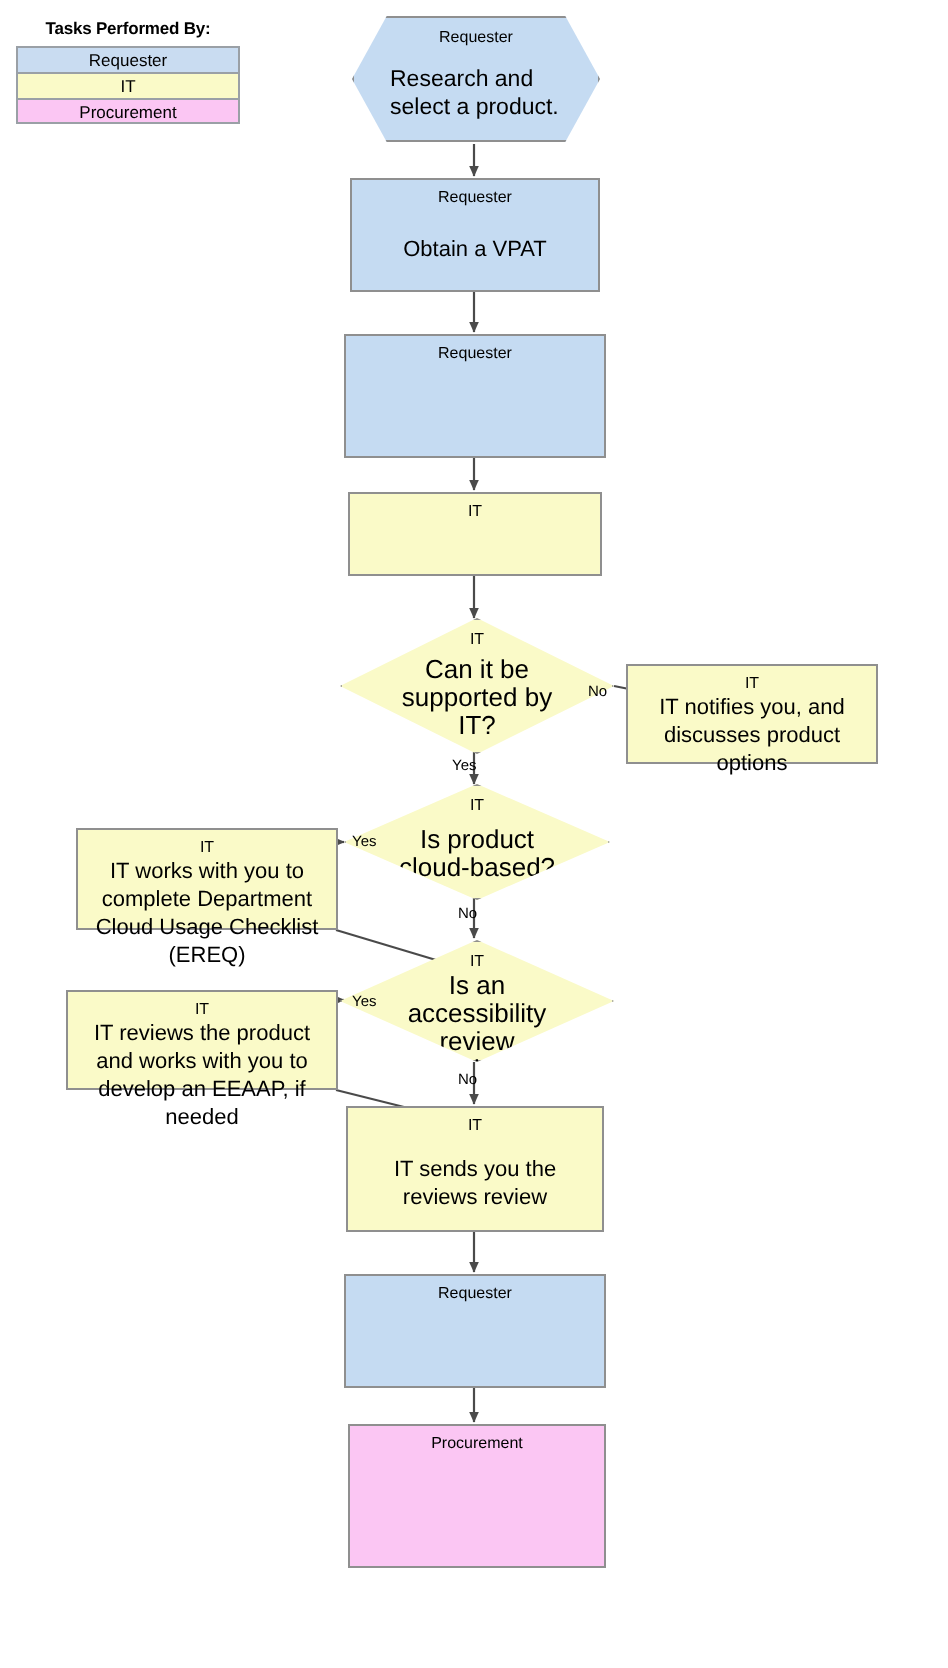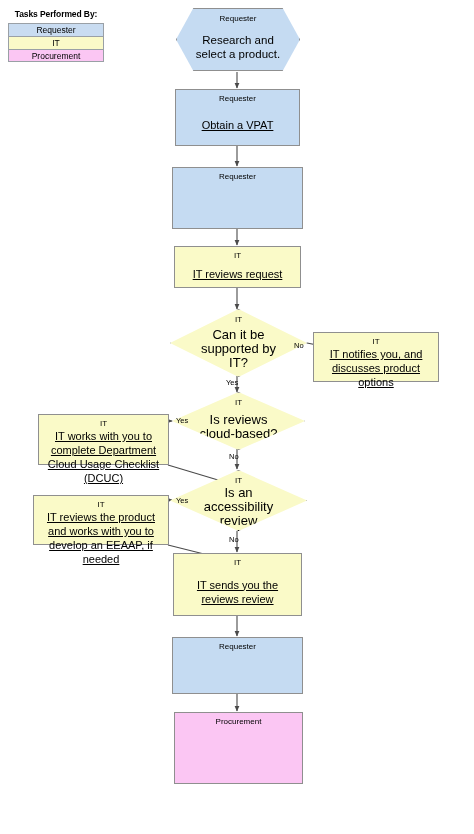--- a/index.html
+++ b/index.html
@@ -27,21 +27,21 @@
     width: 474px;
     height: 834px;
     pointer-events: none;
   }
 
   
   .legend {
     position: absolute;
     left: 8px;
     top: 8px;
-    width: 96px;
+    width: 112px;
   }
   .legend-title {
     font-size: 8.5px;
     font-weight: bold;
     color: #000;
     text-align: center;
     line-height: 12px;
     margin-bottom: 3px;
     letter-spacing: -0.1px;
   }
@@ -77,21 +77,20 @@
     color: #000;
   }
   .node .body {
     flex: 1;
     display: flex;
     align-items: center;
     justify-content: center;
     padding: 0 4px;
     font-size: 11px;
     line-height: 14px;
-    text-decoration: underline;
   }
   .node .body .sub {
     display: block;
     font-size: 8.5px;
     line-height: 11px;
   }
   .blue { background: #c5dbf2; }
   .yellow { background: #fafac8; }
   .pink { background: #fbc6f3; }
 
@@ -112,21 +111,21 @@
     margin-top: 4px;
   }
   .hex .body {
     flex: 1;
     display: flex;
     align-items: center;
     justify-content: center;
     font-size: 11.5px;
     line-height: 14px;
     padding: 0 18px;
-    text-align: center;
+    text-align: left;
   }
 
   
   .diamond {
     position: absolute;
     box-sizing: border-box;
     background: #fafac8;
     border: 1px solid #8f8f8f;
     clip-path: polygon(50% 0%, 100% 50%, 50% 100%, 0% 50%);
     display: flex;
@@ -222,41 +221,40 @@
       </div>
     </div>
   </div>
 
   <div class="node blue" style="left:172px; top:167px; width:131px; height:62px;">
     <div class="role">Requester</div>
   </div>
 
   <div class="node yellow" style="left:174px; top:246px; width:127px; height:42px;">
     <div class="role">IT</div>
-    <div class="body">IT reviews request</div>
   </div>
 
   <div class="diamond" style="left:170px; top:309px; width:137px; height:68px;">
     <div class="role">IT</div>
     <div class="body">Can it be supported by IT?</div>
   </div>
 
   <div class="node yellow" style="left:313px; top:332px; width:126px; height:50px;">
     <div class="role">IT</div>
     <div class="body">IT notifies you, and discusses product options</div>
   </div>
 
   <div class="diamond" style="left:172px; top:392px; width:133px; height:58px;">
     <div class="role">IT</div>
-    <div class="body">Is reviews cloud-based?</div>
+    <div class="body">Is product cloud-based?</div>
   </div>
 
   <div class="node yellow" style="left:38px; top:414px; width:131px; height:51px;">
     <div class="role">IT</div>
-    <div class="body">IT works with you to complete Department Cloud Usage Checklist (DCUC)</div>
+    <div class="body">IT works with you to complete Department Cloud Usage Checklist (EREQ)</div>
   </div>
 
   <div class="diamond" style="left:170px; top:470px; width:137px; height:61px;">
     <div class="role">IT</div>
     <div class="body">Is an accessibility review required?</div>
   </div>
 
   <div class="node yellow" style="left:33px; top:495px; width:136px; height:50px;">
     <div class="role">IT</div>
     <div class="body">IT reviews the product and works with you to develop an EEAAP, if needed</div>

